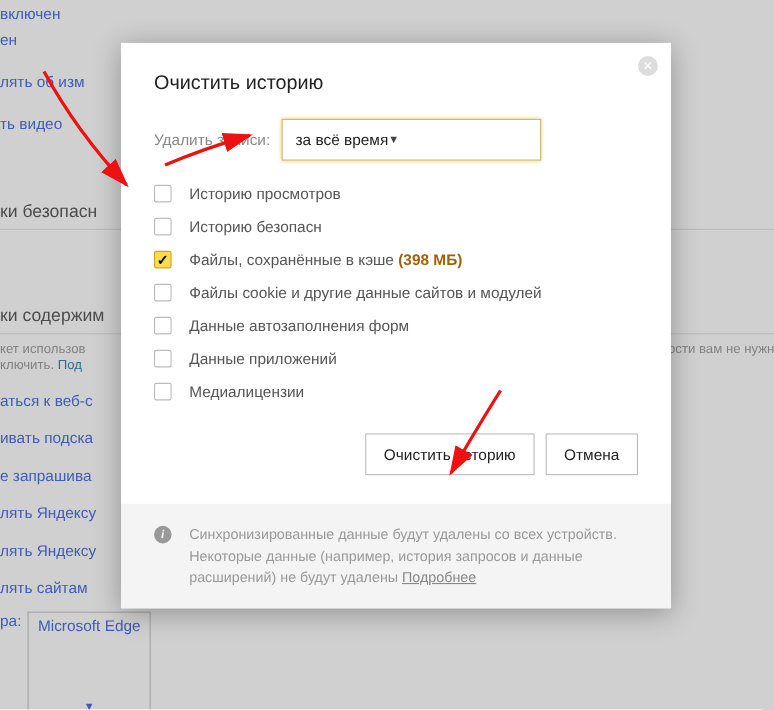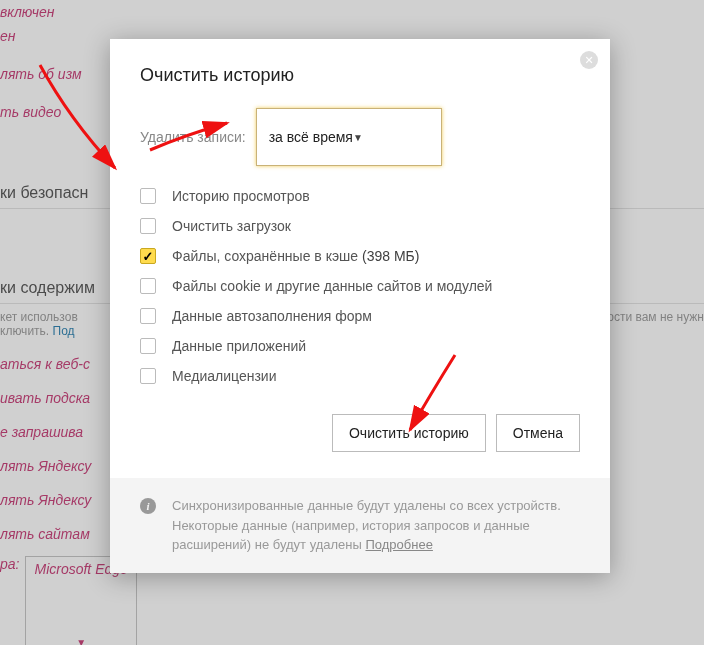--- a/index.html
+++ b/index.html
@@ -12,22 +12,21 @@
       height: 645px;
       overflow: hidden;
       position: relative;
     }
     .bg-content {
       padding: 0 0 0 0;
     }
     .bg-line {
       padding: 4px 0;
       font-size: 14px;
-      color: #be185d;
-      font-style: italic;
+      color: #1d4ed8;
     }
     .bg-heading {
       font-size: 16px;
       font-weight: normal;
       color: #333;
       padding: 10px 0 6px 0;
       border-bottom: 1px solid #ddd;
       margin-bottom: 6px;
     }
     .bg-link { color: #0369a1; }
@@ -84,25 +83,25 @@
     .row-label {
       display: flex;
       align-items: center;
       gap: 10px;
       margin-bottom: 22px;
     }
     .row-label-text { color: #888; font-size: 14px; }
     .dropdown {
       border: 1px solid #c9b277;
       box-shadow: 0 0 4px rgba(240,200,70,0.9);
-      padding: 20px 12px;
+      padding: 10px 12px;
       display: flex;
       align-items: center;
       justify-content: flex-start;
-      width: 186px;
+      width: 236px;
       cursor: pointer;
       background: #fff;
     }
     .dropdown-text { color: #222; font-size: 14px; }
     .dropdown-chev { font-size: 10px; color: #444; }
 
     .check-row {
       display: flex;
       align-items: center;
       gap: 16px;
@@ -121,21 +120,21 @@
       cursor: pointer;
     }
     .check-box.checked {
       background: #ffdb4d;
       border-color: #c9a820;
       color: #000;
       font-weight: bold;
       font-size: 13px;
     }
     .check-label { color: #555; font-size: 14px; }
-    .check-size { color: #404040; }
+    .check-size { color: #a16207; font-weight: bold; }
 
     .btn-row {
       display: flex;
       justify-content: flex-end;
       gap: 10px;
       margin-top: 30px;
       margin-bottom: 8px;
     }
     .btn {
       border: 1px solid #bbb;
@@ -225,21 +224,21 @@
         <span class="dropdown-chev">▼</span>
       </div>
     </div>
     <div id="checks">
         <div class="check-row">
           <div class="check-box"></div>
           <span class="check-label">Историю просмотров</span>
         </div>
         <div class="check-row">
           <div class="check-box"></div>
-          <span class="check-label">Очистить загрузок</span>
+          <span class="check-label">Историю безопасн</span>
         </div>
         <div class="check-row">
           <div class="check-box checked">✓</div>
           <span class="check-label">Файлы, сохранённые в кэше<span class="check-size"> (398 МБ)</span></span>
         </div>
         <div class="check-row">
           <div class="check-box"></div>
           <span class="check-label">Файлы cookie и другие данные сайтов и модулей</span>
         </div>
         <div class="check-row">

